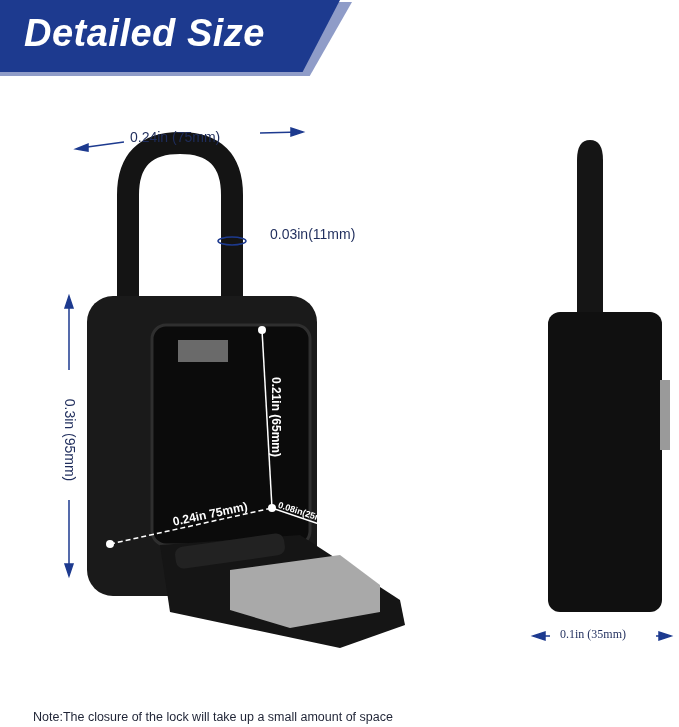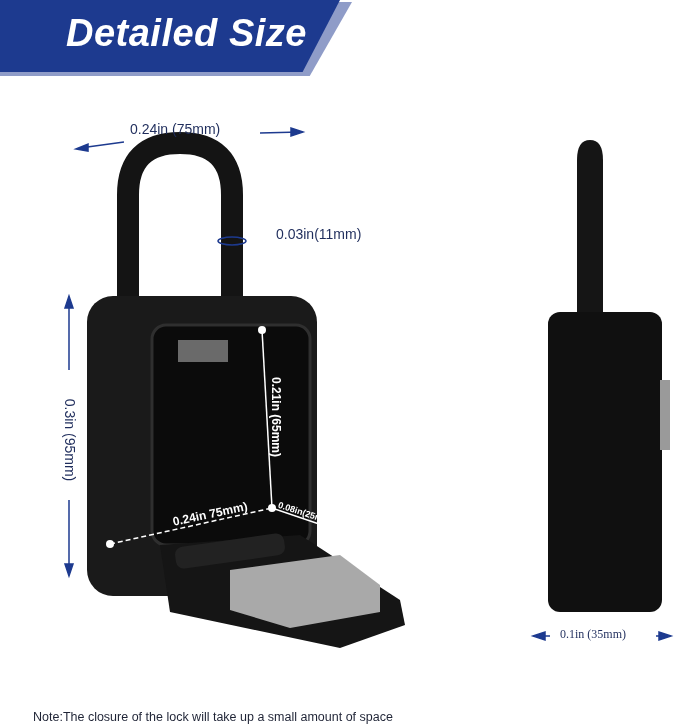--- a/index.html
+++ b/index.html
@@ -1,19 +1,19 @@
 <!DOCTYPE html>
 <html><head>
 <meta charset="utf-8">
 <style>
   html,body{margin:0;padding:0;background:#ffffff;}
   body{width:679px;height:727px;position:relative;overflow:hidden;font-family:"Liberation Sans",sans-serif;}
   .banner-shadow{position:absolute;left:0;top:2px;width:352px;height:74px;background:#8f9cc8;clip-path:polygon(0 0,100% 0,88% 100%,0 100%);}
   .banner{position:absolute;left:0;top:0;width:340px;height:72px;background:#1d3a8f;clip-path:polygon(0 0,100% 0,89% 100%,0 100%);}
-  .banner-title{position:absolute;left:24px;top:12px;color:#ffffff;font-size:38px;font-weight:bold;font-style:italic;letter-spacing:0.5px;white-space:nowrap;margin-left:42px;}
+  .banner-title{position:absolute;left:24px;top:12px;color:#ffffff;font-size:38px;font-weight:bold;font-style:italic;letter-spacing:0.5px;white-space:nowrap;}
   .dim{position:absolute;color:#1f2d5c;font-size:14px;white-space:nowrap;}
   .dim-white{position:absolute;color:#ffffff;font-size:12px;font-weight:bold;white-space:nowrap;}
   .note{position:absolute;left:33px;top:710px;font-size:12.5px;color:#1f2436;white-space:nowrap;}
   svg{position:absolute;left:0;top:0;}
 </style>
 </head>
 <body>
 
 <div class="banner-shadow"></div>
 <div class="banner"></div>
@@ -52,21 +52,21 @@
     <polygon points="533,636 545,632 545,640"></polygon>
     <line x1="656" y1="636" x2="668" y2="636"></line>
     <polygon points="671,636 659,632 659,640"></polygon>
   </g>
 
   <path d="M577 320 L577 160 Q577 140 590 140 Q603 140 603 160 L603 320" fill="#151515"></path>
   <rect x="548" y="312" width="114" height="300" rx="12" fill="#101010"></rect>
   <rect x="660" y="380" width="10" height="70" fill="#9a9a9a"></rect>
 </svg>
 
-<div class="dim" style="left:130px;top:121px;">0.24in (75mm)</div>
-<div class="dim" style="left:276px;top:226px;">0.03in(11mm)</div>
+<div class="dim" style="left:130px;top:129px;">0.24in (75mm)</div>
+<div class="dim" style="left:270px;top:226px;">0.03in(11mm)</div>
 <div class="dim" style="left:0px;top:432px;transform:rotate(90deg);transform-origin:center;width:140px;text-align:center;">0.3in (95mm)</div>
 <div class="dim-white" style="left:226px;top:410px;transform:rotate(90deg);width:100px;text-align:center;">0.21in (65mm)</div>
 <div class="dim-white" style="left:172px;top:507px;transform:rotate(-12deg);">0.24in 75mm)</div>
 <div class="dim-white" style="left:277px;top:508px;font-size:9px;transform:rotate(18deg);">0.08in(25mm</div>
 <div class="dim" style="left:560px;top:627px;font-size:12px;font-family:Liberation Serif, serif;">0.1in (35mm)</div>
 
 <div class="note">Note:The closure of the lock will take up a small amount of space</div>
 
 </body></html>

